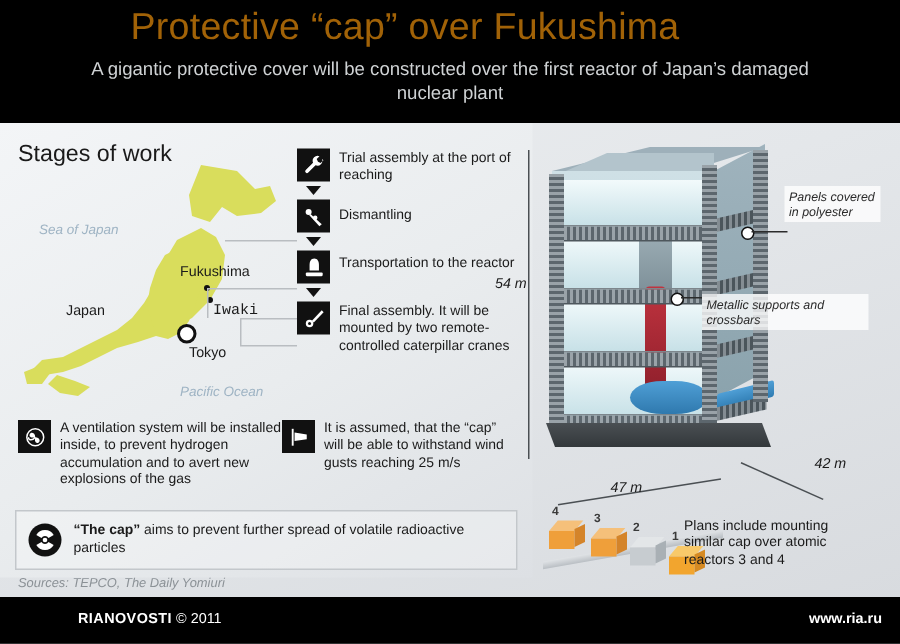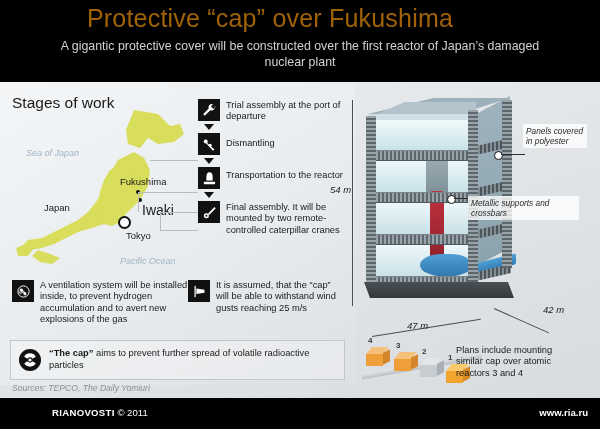--- a/index.html
+++ b/index.html
@@ -143,42 +143,42 @@
                L58 118 L70 112 L80 104 L88 94 L94 84 L100 74 L104 62 L110 52 Z" fill="#d9dd5c"></path>
       <path d="M96 116 L104 118 L112 114 L118 106 L122 96 L126 84 L124 72 L118 64 L110 58
                L102 62 L96 72 L92 84 L90 96 Z" fill="#d9dd5c"></path>
       <path d="M30 142 L42 146 L52 150 L44 156 L32 154 L24 148 Z" fill="#d9dd5c"></path>
       <path d="M8 140 L18 136 L26 140 L20 148 L10 148 Z" fill="#d9dd5c"></path>
     </svg>
     <div class="sea" style="left:18px;top:40px;">Sea of Japan</div>
     <div class="sea" style="left:112px;top:148px;">Pacific Ocean</div>
     <div class="maplbl" style="left:36px;top:94px;text-align:center;">Japan</div>
     <div class="maplbl" style="left:112px;top:68px;">Fukushima</div>
-    <div class="maplbl" style="left:134px;top:94px;font-size:14px;">Iwaki</div>
+    <div class="maplbl" style="left:134px;top:94px;font-size:10px;font-family:Liberation Mono, monospace;">Iwaki</div>
     <div class="maplbl" style="left:118px;top:122px;">Tokyo</div>
     <div class="dot" style="left:128px;top:82px;"></div>
     <div class="dot" style="left:130px;top:90px;"></div>
     <div class="ring" style="left:110px;top:108px;"></div>
   </div>
 
   <div class="conn" style="left:138px;top:192px;width:60px;height:1px;"></div>
   <div class="conn" style="left:138px;top:192px;width:1px;height:20px;"></div>
   <div class="conn" style="left:160px;top:212px;width:38px;height:1px;"></div>
   <div class="conn" style="left:160px;top:212px;width:1px;height:18px;"></div>
   <div class="conn" style="left:160px;top:230px;width:38px;height:1px;"></div>
   <div class="conn" style="left:150px;top:160px;width:48px;height:1px;"></div>
 
   <div class="stage">
     <div class="sicon" style="left:198px;top:99px;">
       <svg width="15" height="15" viewBox="0 0 24 24" fill="#fff">
         <path d="M20.3 4.6a5.3 5.3 0 0 1-6.9 6.9L5.6 19.3a1.9 1.9 0 0 1-2.7-2.7l7.8-7.8A5.3 5.3 0 0 1 17.6 1.9l-3 3 1.4 2.8 2.8 1.4 3-3z"></path>
       </svg>
     </div>
     <div class="stext" style="left:226px;top:100px;">Trial assembly at
-the port of departure</div>
+the port of reaching</div>
   </div>
   <div class="arrow" style="left:204px;top:124px;"></div>
 
   <div class="stage">
     <div class="sicon" style="left:198px;top:133px;">
       <svg width="15" height="15" viewBox="0 0 24 24" fill="#fff">
         <circle cx="6" cy="7" r="3.2"></circle>
           <circle cx="13" cy="13" r="2.4"></circle>
         <path d="M8 9 L20 20 L17.5 22 L6.5 10 Z"></path>
       </svg>

